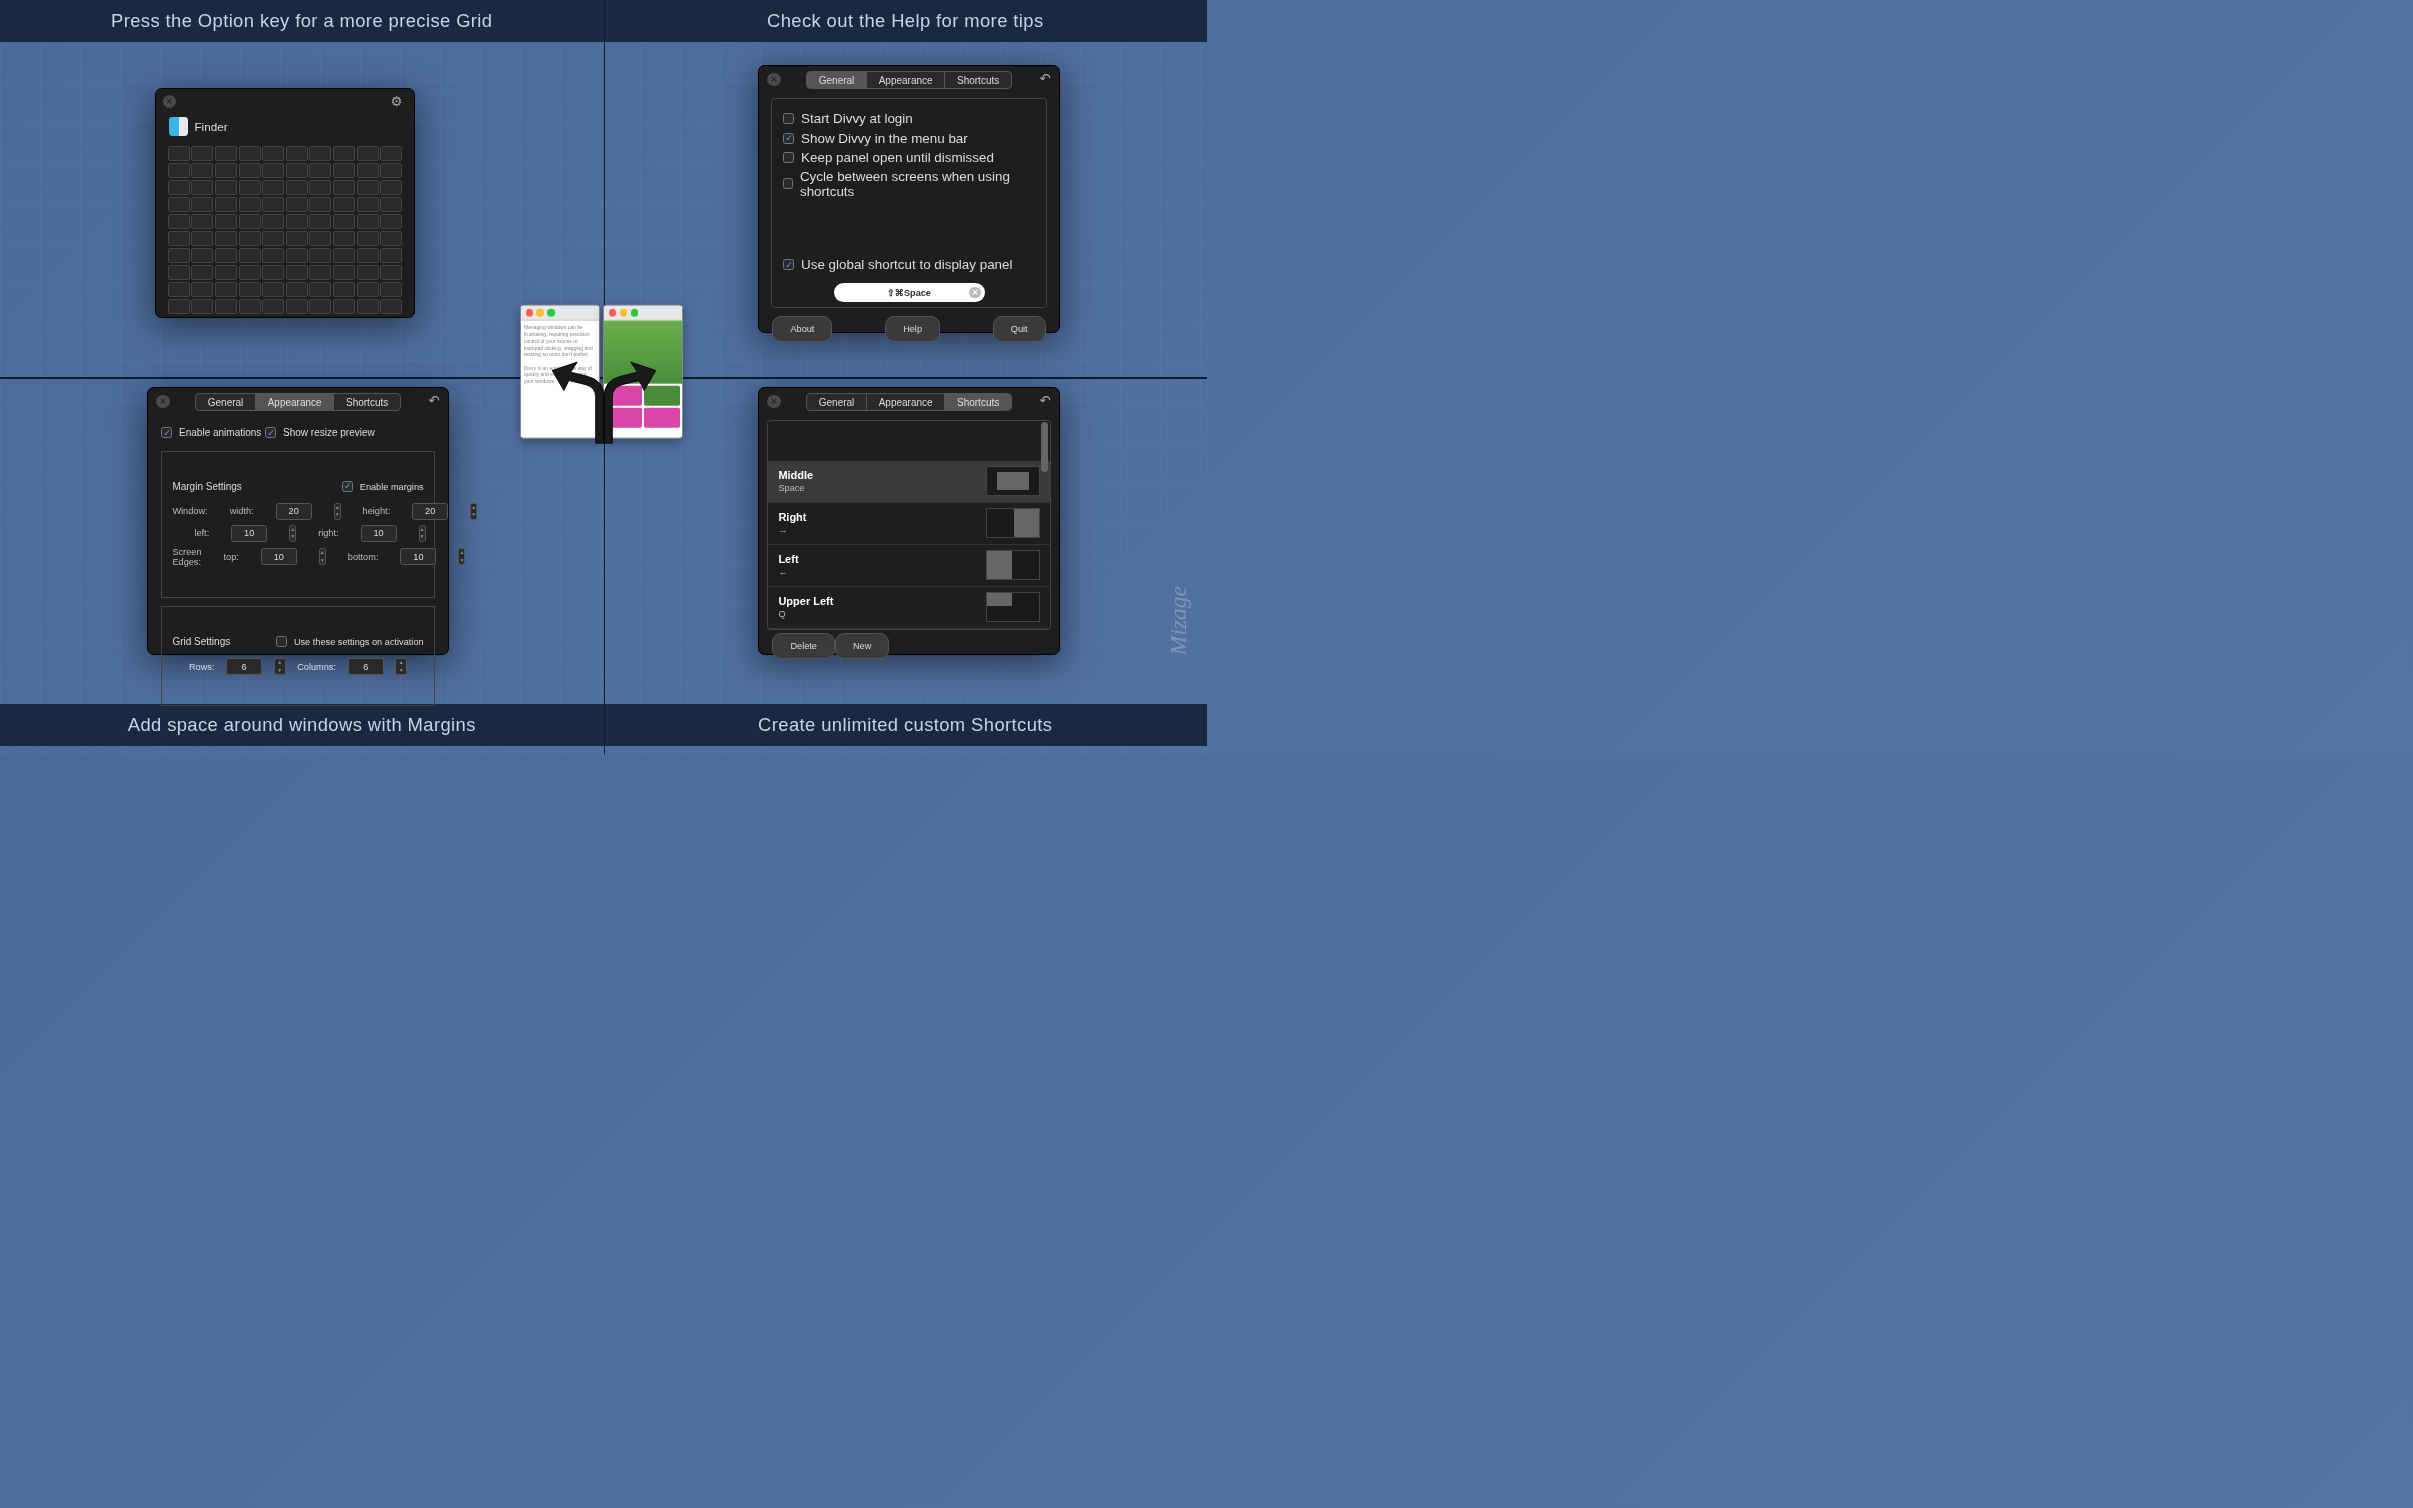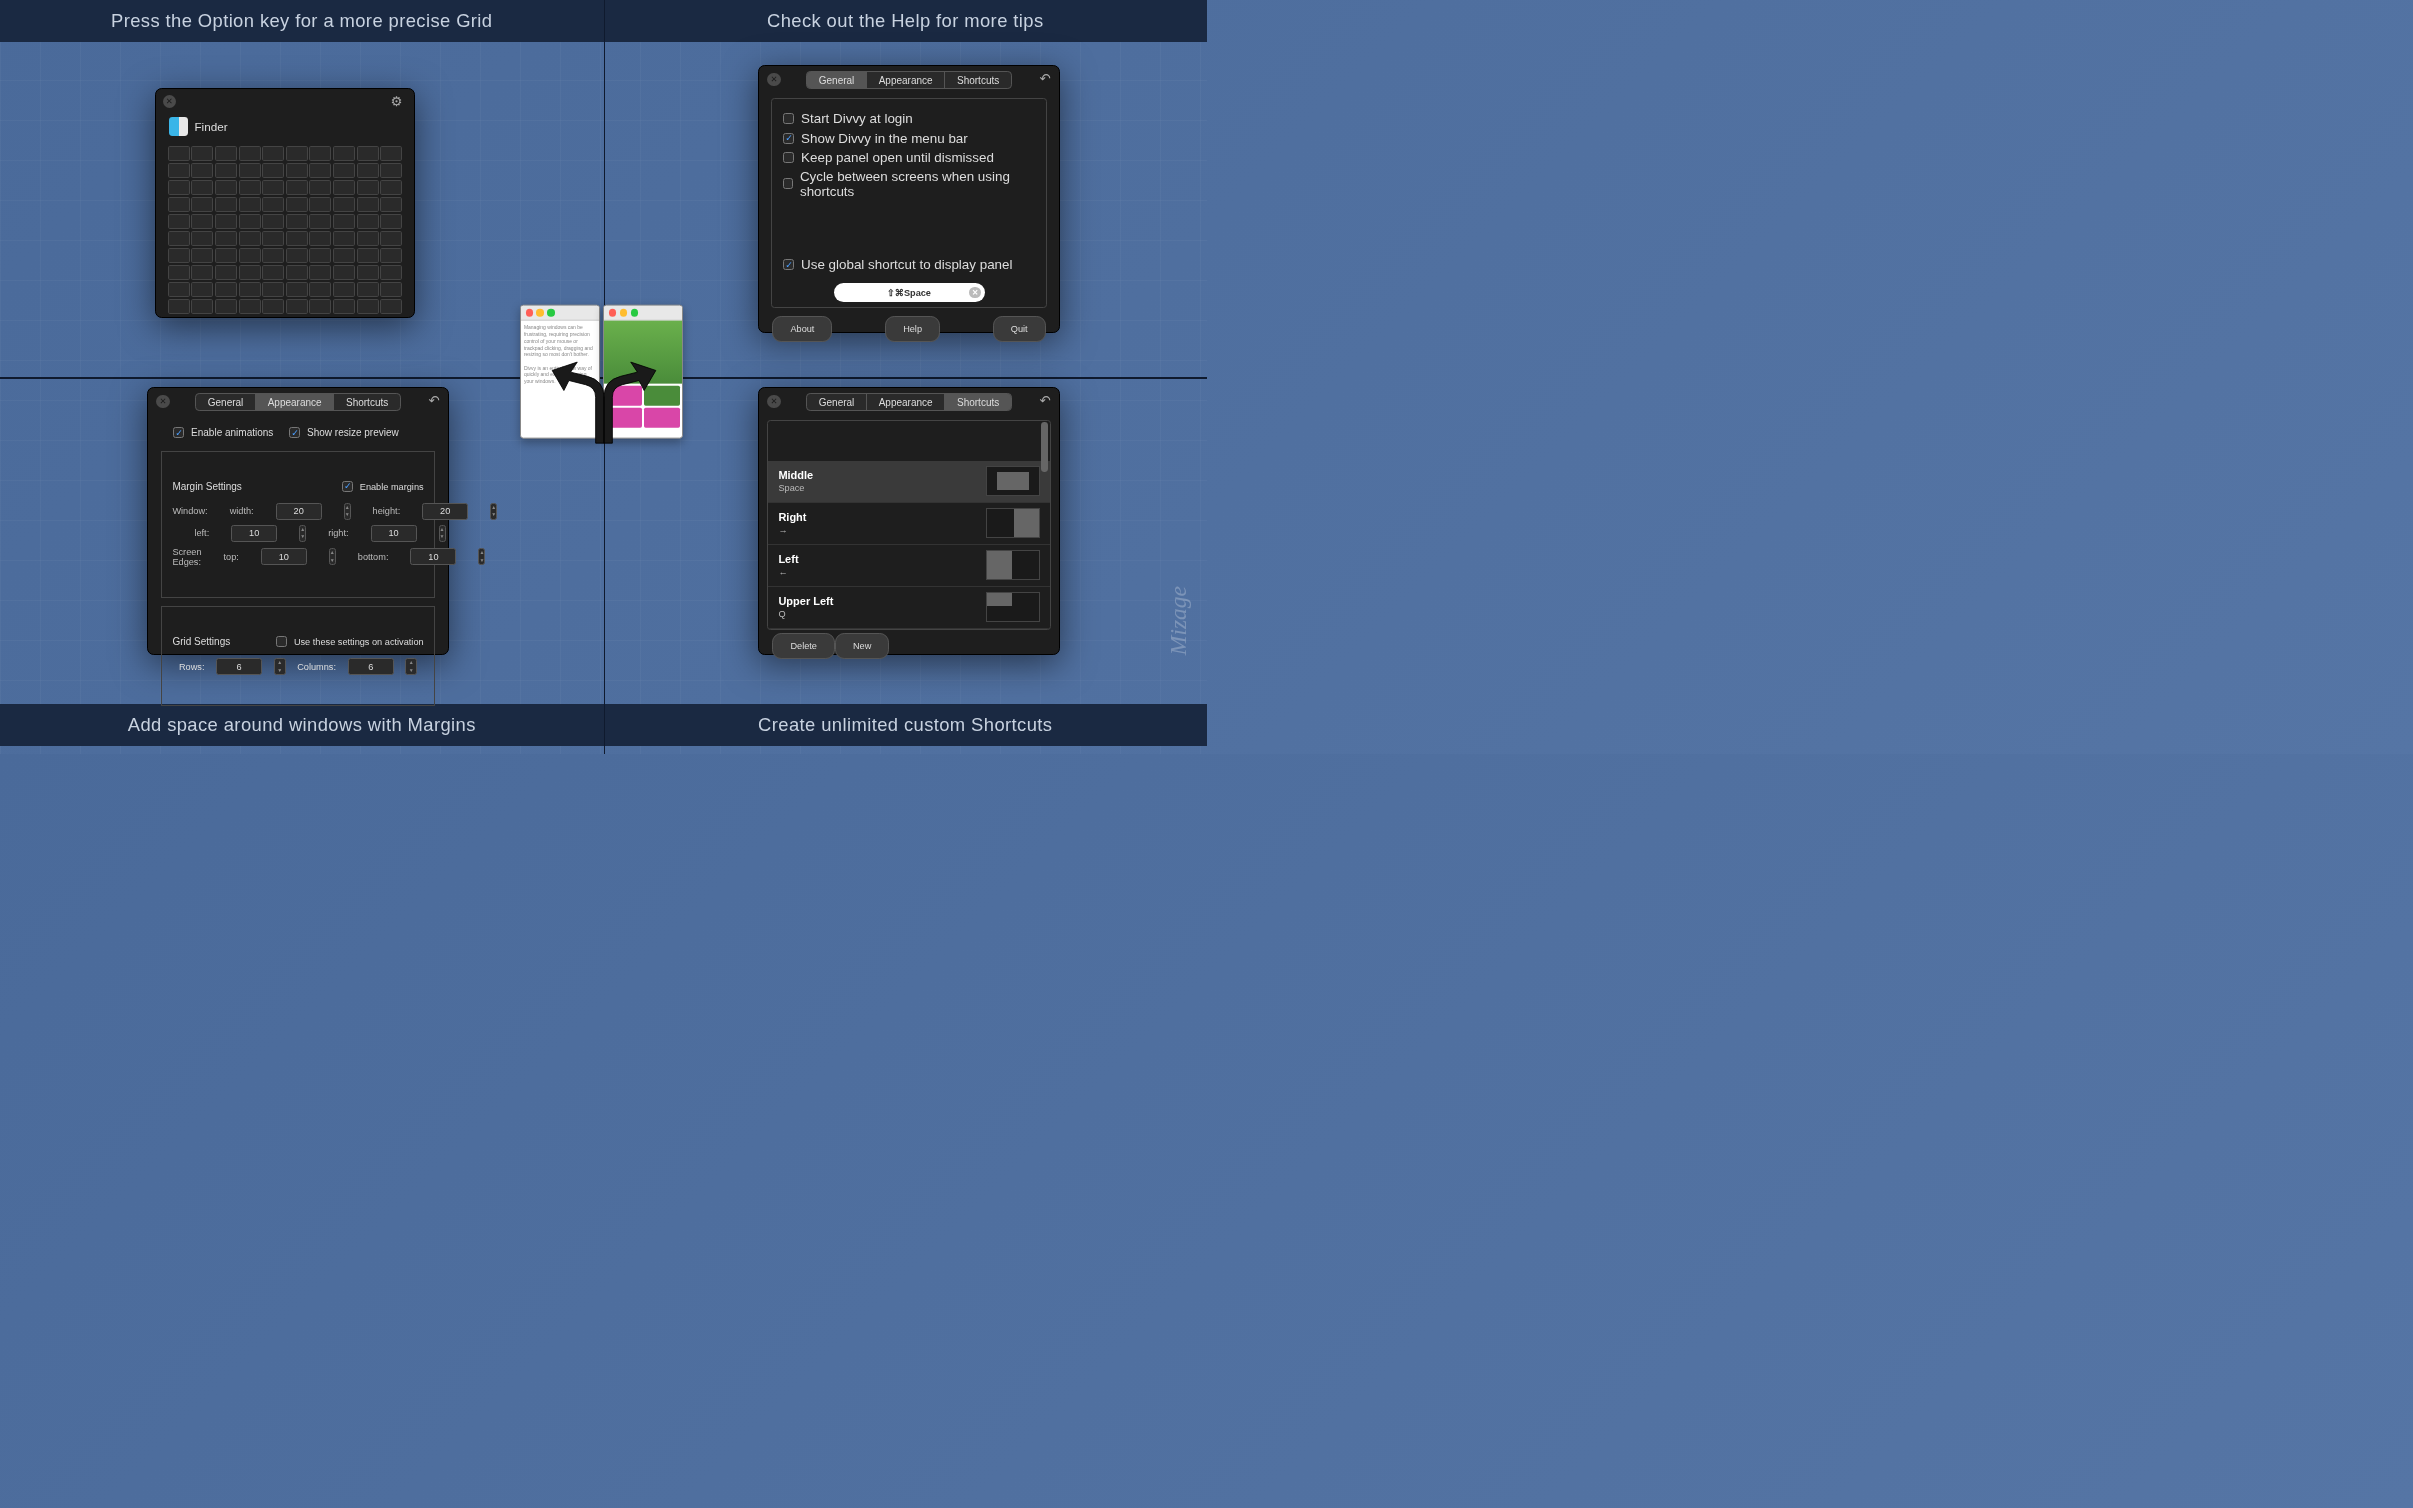--- a/index.html
+++ b/index.html
@@ -191,38 +191,38 @@
 }
 .section-box {
   border: 0.8px solid #444;
   border-radius: 3.4px;
   margin: 3.4px 11.7px 8.4px;
 }
 
 
 .p3 { left: 147px; top: 387px; width: 302px; height: 268px; }
 .p3-body { padding: 6.7px 13.4px; font-size: 10px; }
-.top-checks { display: flex; gap: 16px; margin-bottom: 8.4px; margin-left: 12px; }
+.top-checks { display: flex; gap: 4px; margin-bottom: 8.4px; }
 .fieldset {
   border: 0.8px solid #444;
   border-radius: 0;
   padding: 25px 10px;
   margin-bottom: 8.4px;
   position: relative;
 }
 .fieldset-title { font-size: 10px; margin-bottom: 6.7px; display: flex; align-items: center; gap: 10px; justify-content: space-between; }
 .num-row { display: flex; align-items: center; gap: 22px; font-size: 9.2px; margin: 5px 0; }
 .num-row .lbl { width: 75px; text-align: left; color: #bbb; }
 .num-row .sublbl { width: 37px; text-align: right; color: #bbb; }
 .num-input {
   background: #2a2a2a;
   border: 0.8px solid #555;
   border-radius: 2.5px;
   color: #ddd;
-  width: 46px;
+  width: 36px;
   height: 17px;
   text-align: center;
   font-size: 9.2px;
 }
 .stepper {
   width: 11.7px; height: 17px;
   border: 0.8px solid #555;
   border-radius: 2.5px;
   background: #2a2a2a;
   display: flex;

